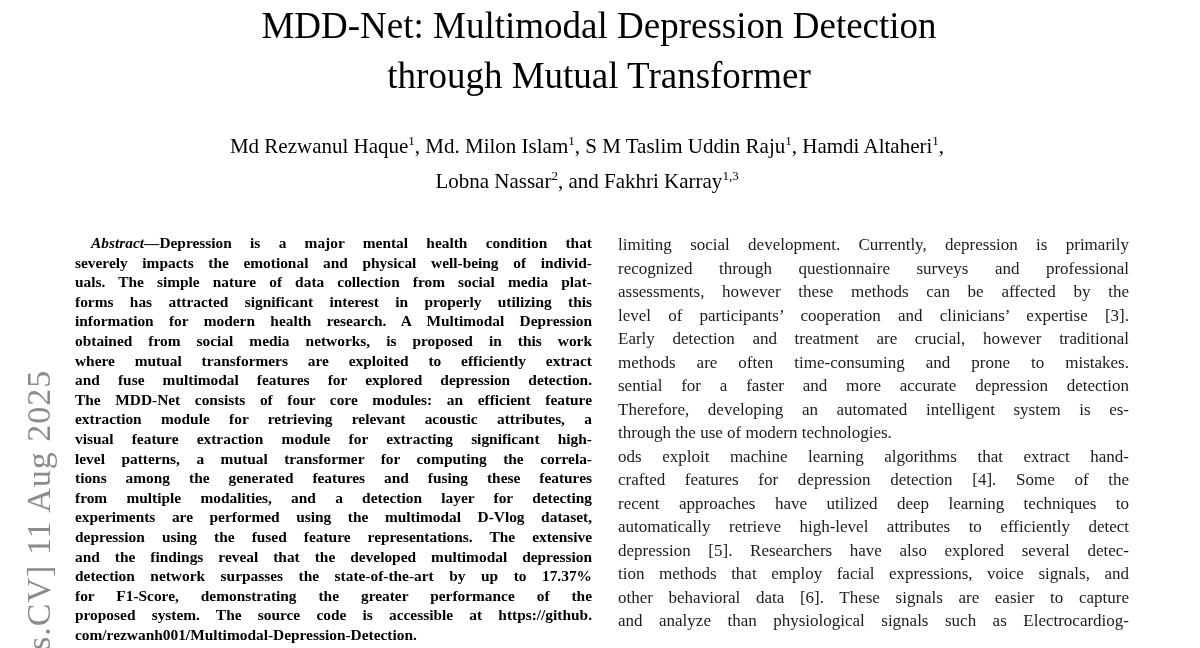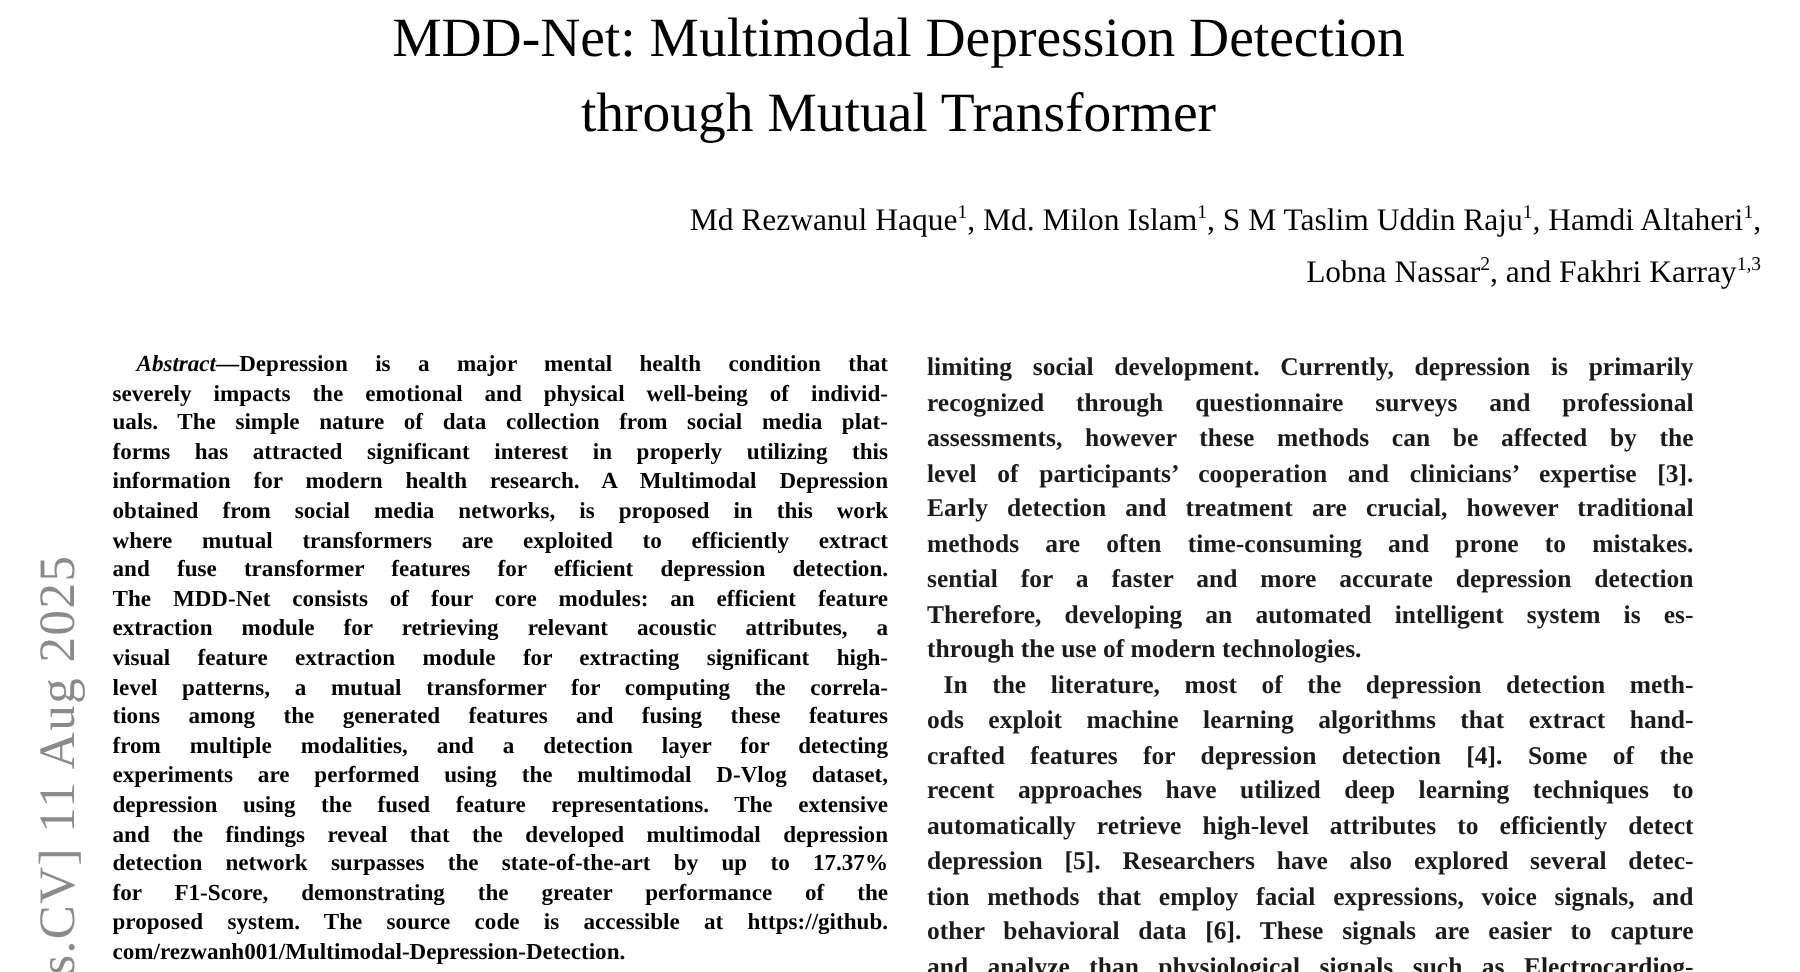--- a/index.html
+++ b/index.html
@@ -35,21 +35,21 @@
     line-height: 50px;
     color: #000000;
     margin-left: 24px;
   }
   .title .tl { display: block; }
 
   .authors {
     position: absolute;
     top: 126px;
     left: 0; right: 26px;
-    text-align: right;
+    text-align: center;
     font-size: 21px;
     line-height: 29px;
     color: #000000;
   }
   .authors sup { font-size: 13px; }
 
   .columns {
     position: absolute;
     top: 233px;
     left: 75px;
@@ -77,21 +77,21 @@
     text-align: justify;
     text-align-last: justify;
     white-space: normal;
     overflow: hidden;
     max-height: 26px;
   }
   .line.no-just { text-align-last: left; }
   .line.indent { text-indent: 11px; }
   .first-line { padding-left: 16px; }
   .abs-label { font-style: italic; }
-  .para { display: block; font-weight: bold; }
+  .para { display: block; }
 </style>
 </head>
 <body>
 
 <div class="page">
 
   <div class="watermark">cs.CV]  11 Aug 2025</div>
 
   <h1 class="title">
     <span class="tl">MDD-Net: Multimodal Depression Detection</span>
@@ -109,21 +109,21 @@
       <div class="line first-line">
         <span class="abs-label">Abstract</span><span>—</span><span>Depression is a major mental health condition that</span>
       </div>
       <div>
           <div class="line">severely impacts the emotional and physical well-being of individ-</div>
           <div class="line">uals. The simple nature of data collection from social media plat-</div>
           <div class="line">forms has attracted significant interest in properly utilizing this</div>
           <div class="line">information for modern health research. A Multimodal Depression</div>
           <div class="line">obtained from social media networks, is proposed in this work</div>
           <div class="line">where mutual transformers are exploited to efficiently extract</div>
-          <div class="line">and fuse transformer features for efficient depression detection.</div>
+          <div class="line">and fuse multimodal features for explored depression detection.</div>
           <div class="line">The MDD-Net consists of four core modules: an efficient feature</div>
           <div class="line">extraction module for retrieving relevant acoustic attributes, a</div>
           <div class="line">visual feature extraction module for extracting significant high-</div>
           <div class="line">level patterns, a mutual transformer for computing the correla-</div>
           <div class="line">tions among the generated features and fusing these features</div>
           <div class="line">from multiple modalities, and a detection layer for detecting</div>
           <div class="line">experiments are performed using the multimodal D-Vlog dataset,</div>
           <div class="line">depression using the fused feature representations. The extensive</div>
           <div class="line">and the findings reveal that the developed multimodal depression</div>
           <div class="line">detection network surpasses the state-of-the-art by up to 17.37%</div>
@@ -139,21 +139,20 @@
           <div class="line">recognized through questionnaire surveys and professional</div>
           <div class="line">assessments, however these methods can be affected by the</div>
           <div class="line">level of participants’ cooperation and clinicians’ expertise [3].</div>
           <div class="line">Early detection and treatment are crucial, however traditional</div>
           <div class="line">methods are often time-consuming and prone to mistakes.</div>
           <div class="line">sential for a faster and more accurate depression detection</div>
           <div class="line">Therefore, developing an automated intelligent system is es-</div>
           <div class="line no-just">through the use of modern technologies.</div>
         </div>
       <div class="para">
-          <div class="line indent">In the literature, most of the depression detection meth-</div>
           <div class="line">ods exploit machine learning algorithms that extract hand-</div>
           <div class="line">crafted features for depression detection [4]. Some of the</div>
           <div class="line">recent approaches have utilized deep learning techniques to</div>
           <div class="line">automatically retrieve high-level attributes to efficiently detect</div>
           <div class="line">depression [5]. Researchers have also explored several detec-</div>
           <div class="line">tion methods that employ facial expressions, voice signals, and</div>
           <div class="line">other behavioral data [6]. These signals are easier to capture</div>
           <div class="line">and analyze than physiological signals such as Electrocardiog-</div>
         </div>
     </div>

